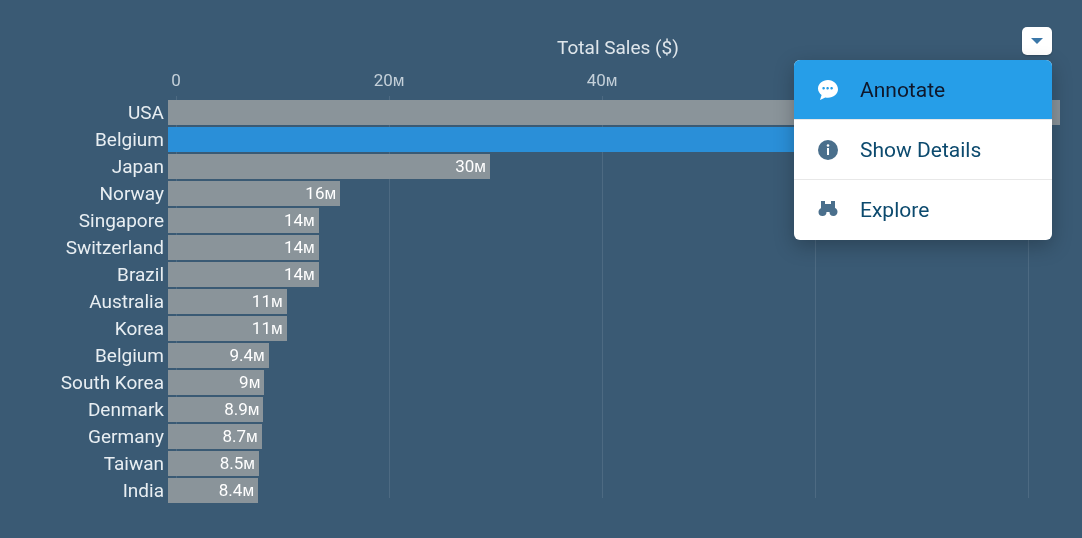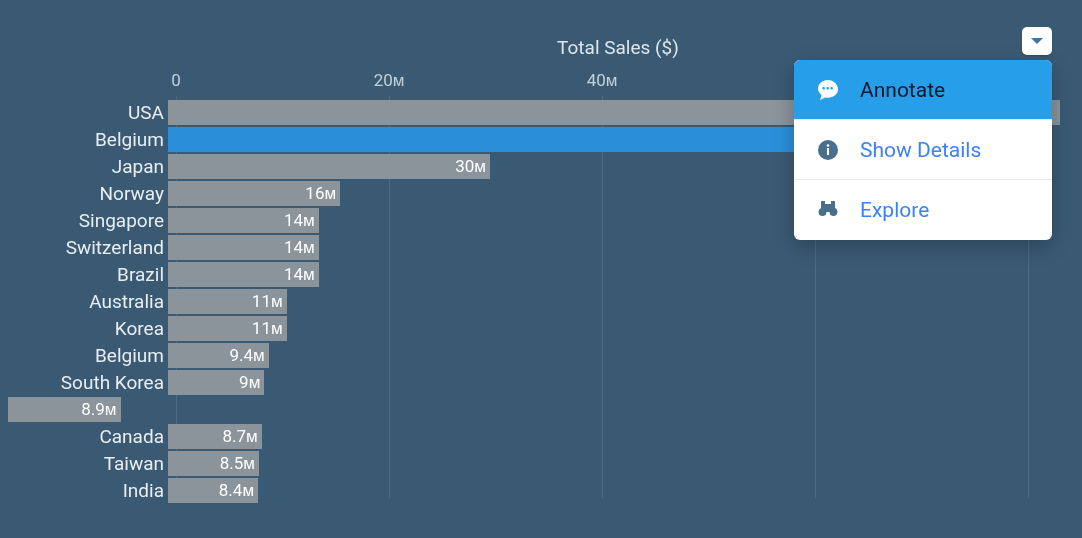--- a/index.html
+++ b/index.html
@@ -142,21 +142,21 @@
     width: 28px;
     height: 28px;
     display: flex;
     align-items: center;
     justify-content: center;
     margin-right: 18px;
   }
   .menu-icon svg { fill: #4a6f8c; }
   .menu-label {
     font-size: 21px;
-    color: #3b82f6;
+    color: #0c4a6e;
     font-weight: 400;
   }
 </style>
 </head>
 <body>
 
 <div class="chart-area">
 
   <div class="chart-title">Total Sales ($)</div>
 
@@ -256,28 +256,29 @@
     </div>
     <div class="bar-row" style="top:270px">
       <div class="bar-label">South Korea</div>
       <div class="bar-track">
           <div class="bar-fill" style="width:10.8%">
             <span class="bar-value">9ᴍ</span>
           </div>
         </div>
     </div>
     <div class="bar-row" style="top:297px">
+      <div class="bar-label">Denmark</div>
       <div class="bar-track">
           <div class="bar-fill" style="width:10.7%">
             <span class="bar-value">8.9ᴍ</span>
           </div>
         </div>
     </div>
     <div class="bar-row" style="top:324px">
-      <div class="bar-label">Canada</div>
+      <div class="bar-label">Germany</div>
       <div class="bar-track">
           <div class="bar-fill" style="width:10.5%">
             <span class="bar-value">8.7ᴍ</span>
           </div>
         </div>
     </div>
     <div class="bar-row" style="top:351px">
       <div class="bar-label">Taiwan</div>
       <div class="bar-track">
           <div class="bar-fill" style="width:10.2%">

